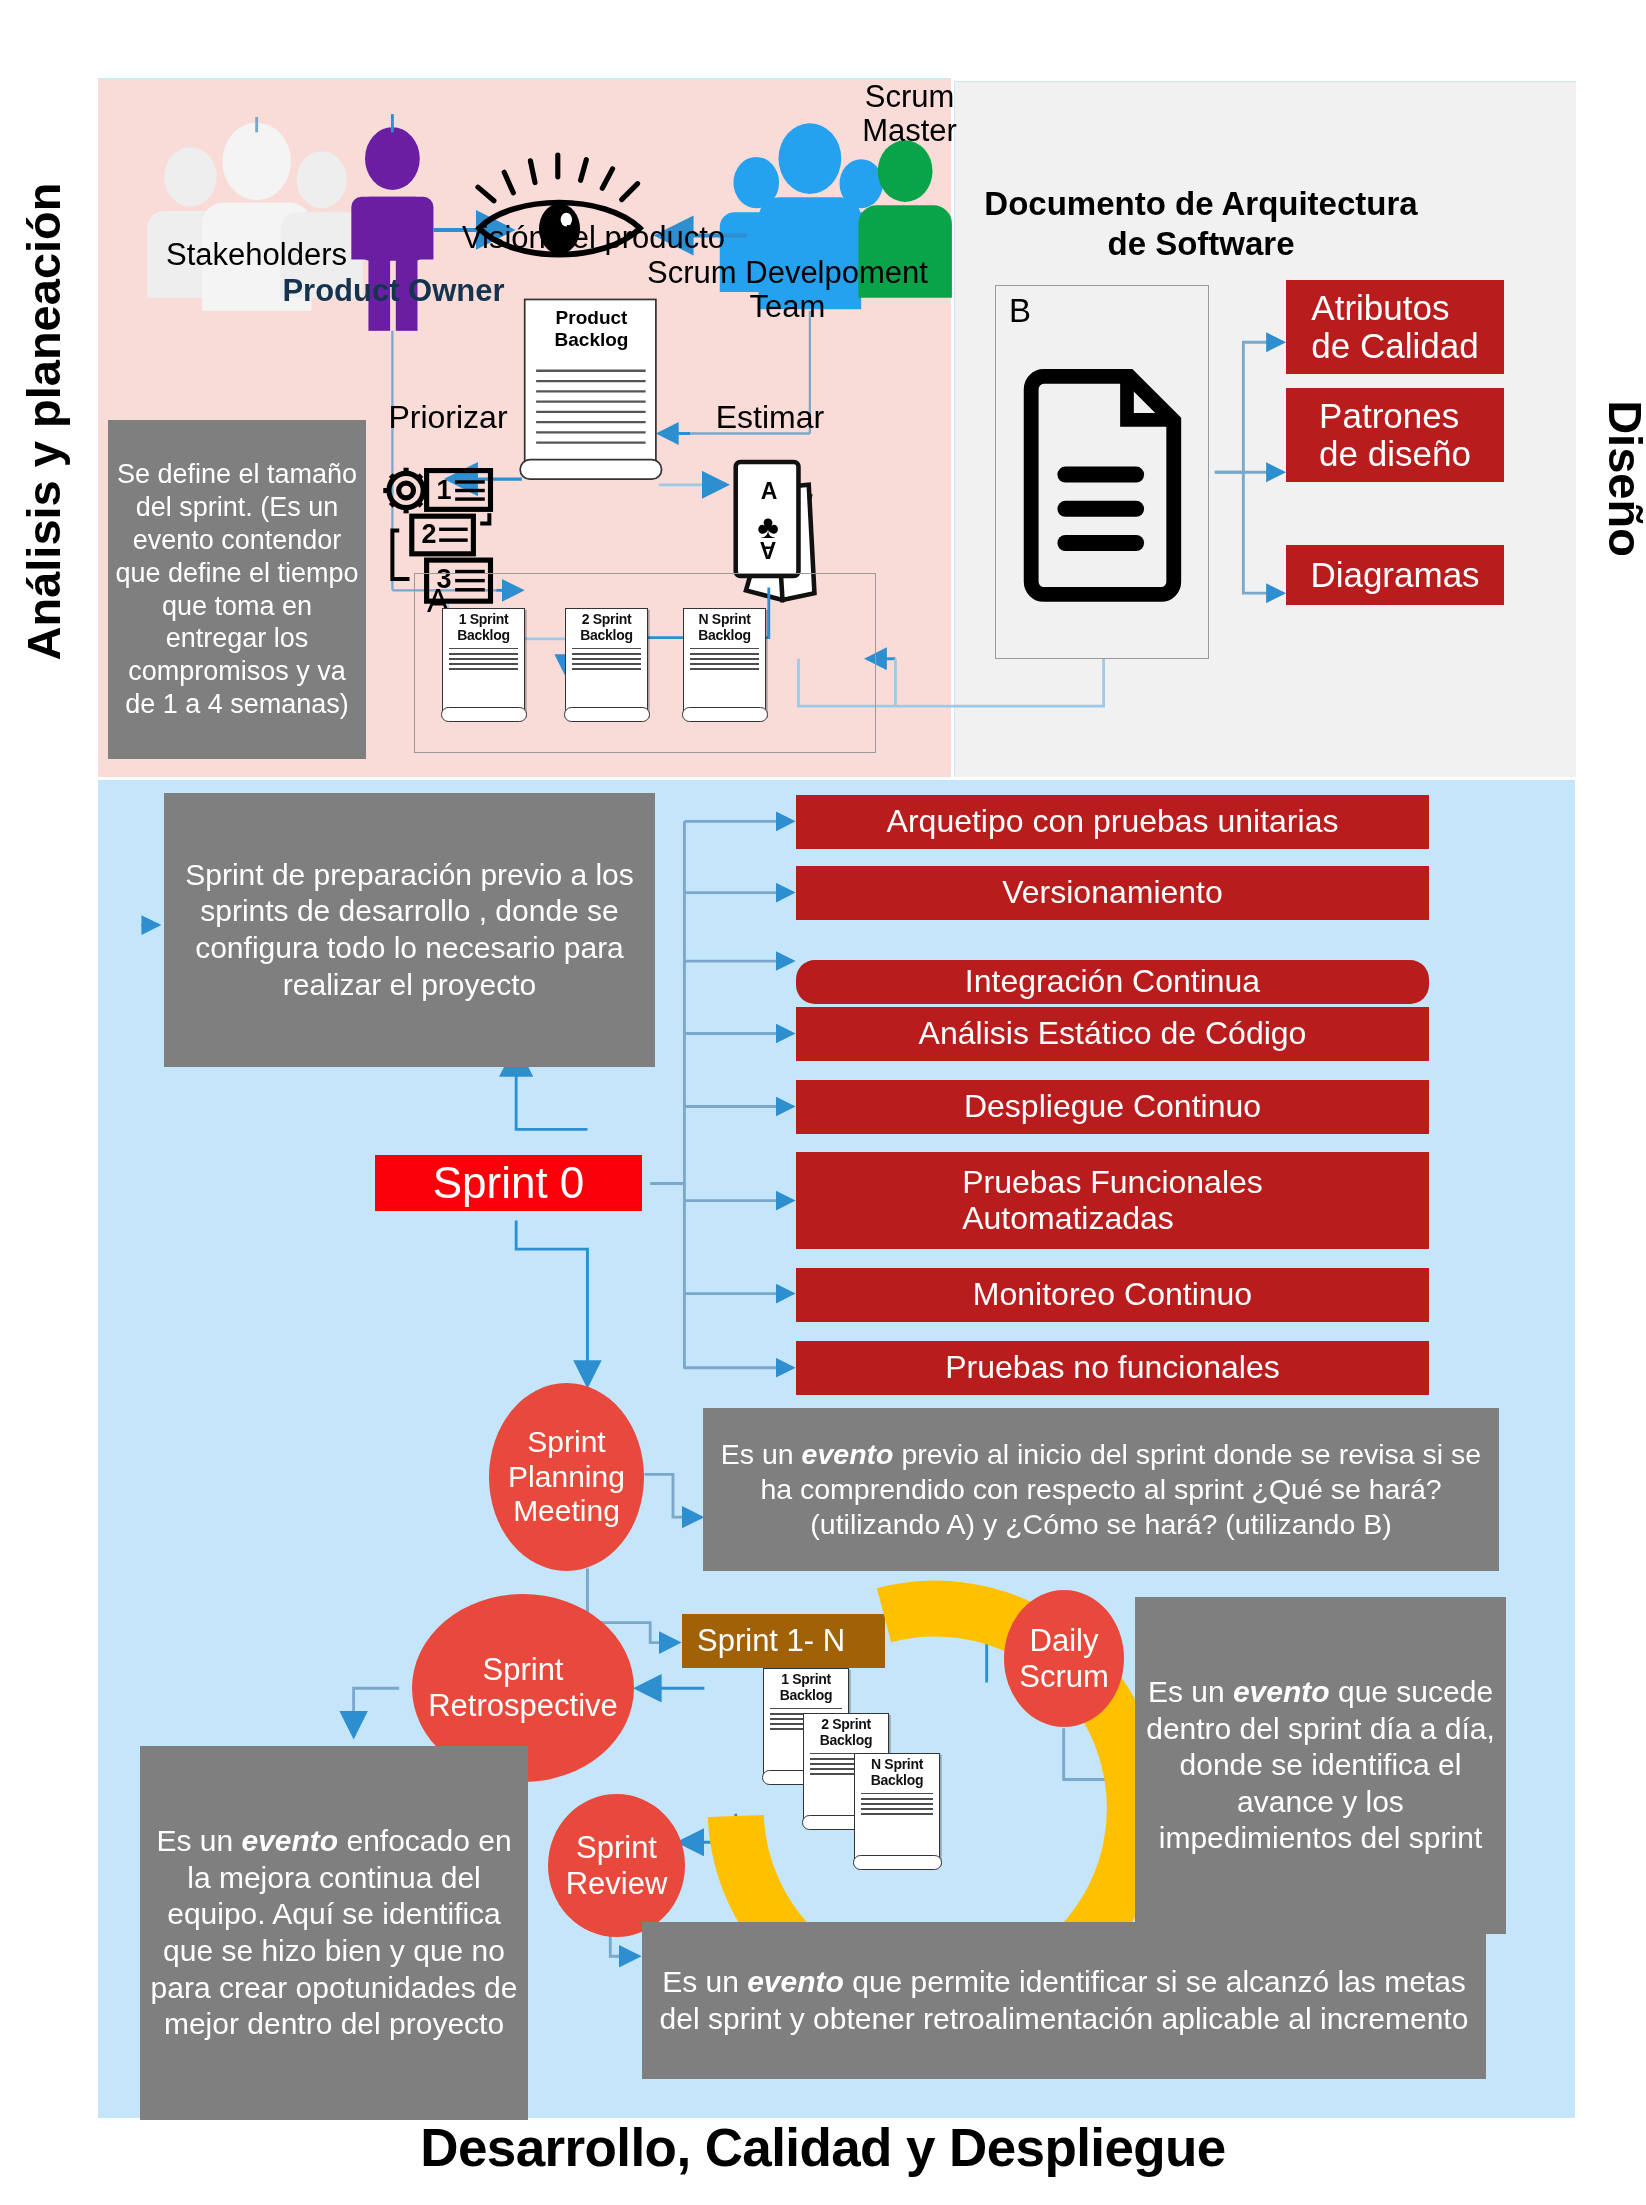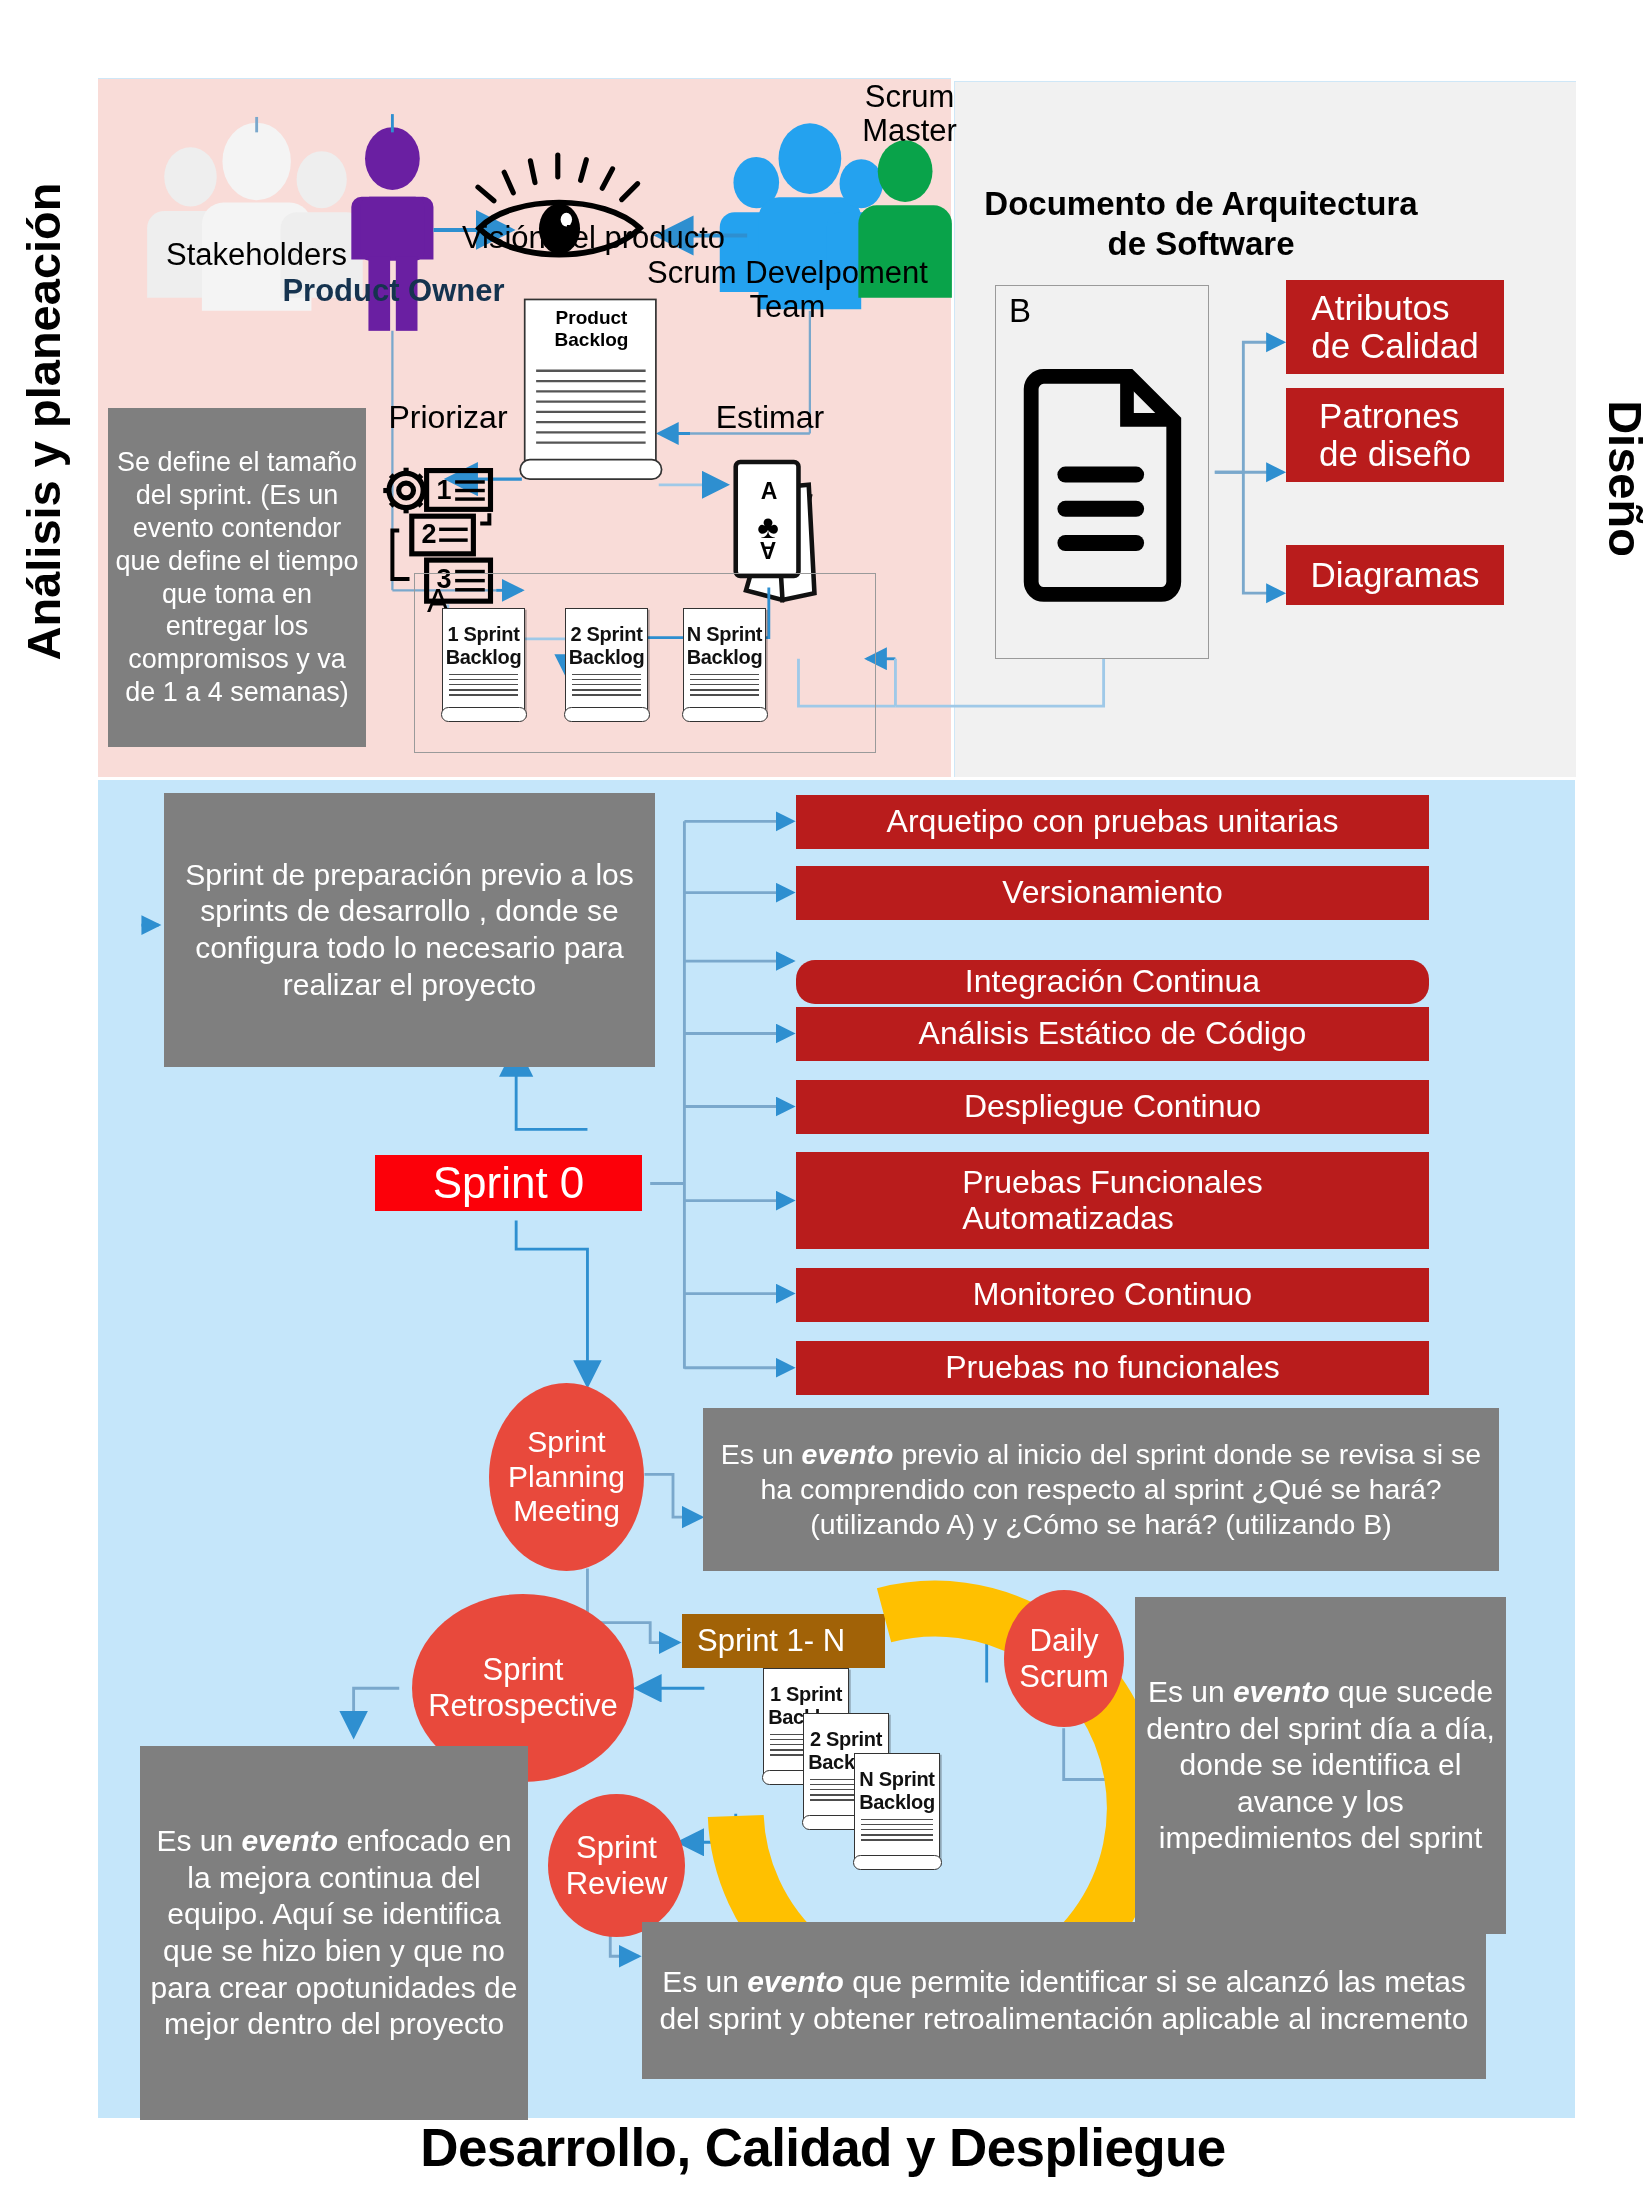--- a/index.html
+++ b/index.html
@@ -154,24 +154,24 @@
   svg.ov { position:absolute; left:0; top:0; width:1646px; height:2205px; pointer-events:none; }
 
   .scroll-doc {
     position:absolute;
     background:#fff;
     border:1.1px solid #333;
     box-shadow:1.7px 1.7px 0 rgba(0,0,0,.28);
   }
   .scroll-title {
     text-align:center;
-    font-size:20px;
+    font-size:14px;
     color:#111;
     line-height:1.15;
-    padding-top:14px;
+    padding-top:2px;
     font-weight:bold;
     letter-spacing:-0.3px;
   }
   .scroll-lines { margin:4.6px 5.7px 0 5.7px; }
   .scroll-lines i { display:block; height:1.7px; background:#4d4d4d; margin-bottom:3.4px; }
   .scroll-foot {
     position:absolute; left:-2.3px; bottom:-6.8px;
     width:calc(100% + 5.7px); height:15px;
     background:#fff; border:1.1px solid #333; border-radius:7.4px;
   }
@@ -400,21 +400,21 @@
   <div class="plainlabel" style="left:676px; top:399px; width:188px; font-size:32px;">Estimar</div>
 
   <div class="plainlabel" style="left:752px; top:478px; width:34px; font-size:23px; font-weight:bold;">A</div>
   <div class="plainlabel" style="left:748px; top:508px; width:40px; font-size:33px;">♣</div>
   <div class="plainlabel" style="left:751px; top:536px; width:34px; font-size:23px; font-weight:bold; transform:rotate(180deg);">A</div>
 
   <div class="plainlabel" style="left:431px; top:475px; width:26px; font-size:27px; font-weight:bold;">1</div>
   <div class="plainlabel" style="left:416px; top:519px; width:26px; font-size:27px; font-weight:bold;">2</div>
   <div class="plainlabel" style="left:431px; top:564px; width:26px; font-size:27px; font-weight:bold;">3</div>
 
-  <div class="gbox" style="left:108px; top:408px; width:258px; height:339px; font-size:27px; display:flex; align-items:center; justify-content:center;">
+  <div class="gbox" style="left:108px; top:420px; width:258px; height:339px; font-size:27px; display:flex; align-items:center; justify-content:center;">
     <span>Se define el tamaño del sprint. (Es un evento contendor que define el tiempo que toma en entregar los compromisos y va de 1 a 4 semanas)</span>
   </div>
 
   <div class="framebox" style="left:414px; top:573px; width:462px; height:180px;"></div>
   <div class="framelabel" style="left:427px; top:582px;">A</div>
 
   <div class="scroll-doc" style="left:442px; top:608px; width:83px; height:108px;">
     <div class="scroll-title" style="white-space:pre-line;">1 Sprint
 Backlog</div>
     <div class="scroll-lines">

